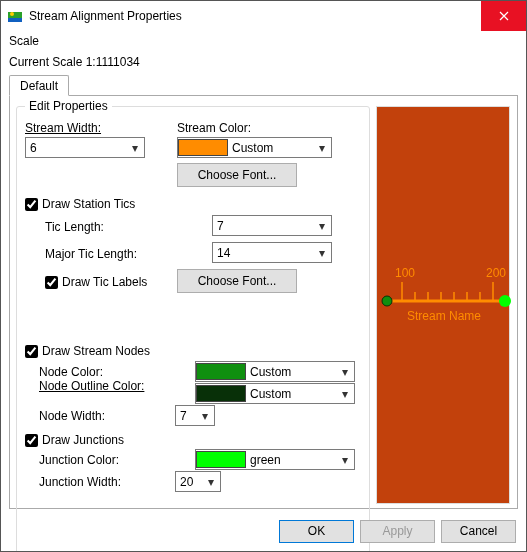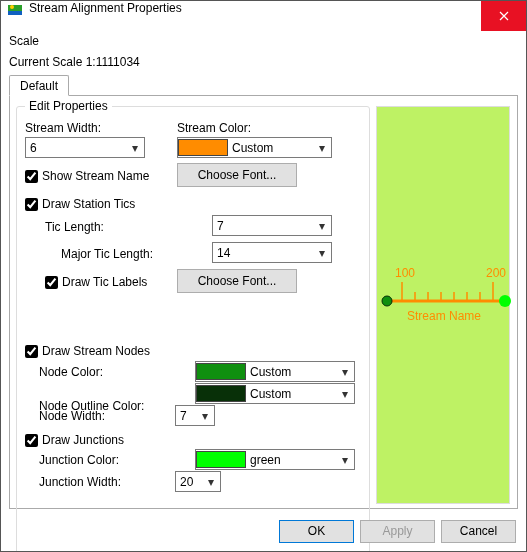--- a/index.html
+++ b/index.html
@@ -1,18 +1,18 @@
 <!DOCTYPE html>
 <html><head>
 <meta charset="utf-8">
 <style>
 * { box-sizing: border-box; font-family: "Segoe UI", Tahoma, sans-serif; font-size: 12px; }
 body { margin: 0; background: #fff; width: 527px; height: 552px; overflow: hidden; border: 1px solid #555; position: relative; }
 
-.titlebar { height: 30px; background: #fff; display: flex; align-items: flex-start; padding-left: 6px; }
+.titlebar { height: 30px; background: #fff; display: flex; align-items: center; padding-left: 6px; }
 .titlebar .icon { width: 16px; height: 16px; margin-right: 6px; }
 .titlebar .title { flex: 1; color: #000; font-size: 12px; }
 .titlebar .close { width: 45px; height: 30px; background: #e81123; display: flex; align-items: center; justify-content: center; }
 .titlebar .close svg { width: 10px; height: 10px; }
 
 .menubar { padding: 3px 8px; color: #000; }
 
 .scale-row { padding: 4px 8px 6px 8px; color: #000; }
 
 .tabstrip { display: flex; padding-left: 8px; }
@@ -32,21 +32,21 @@
 
 .btn { position: absolute; height: 24px; border: 1px solid #adadad; background: #e1e1e1; display: flex; align-items: center; justify-content: center; color: #000; }
 .btn.default { border-color: #0078d7; }
 .btn.disabled { color: #999; }
 
 .chk { position: absolute; display: flex; align-items: center; gap: 4px; color: #000; }
 .chk input { margin: 0; width: 13px; height: 13px; accent-color: #000; }
 
 .swatch { width: 50px; height: 17px; border: 1px solid #444; }
 
-.preview { position: absolute; border: 1px solid #ddd; background: #bef264; }
+.preview { position: absolute; border: 1px solid #ddd; background: #c2410c; }
 
 .bottombar { position: absolute; left: 0; right: 0; bottom: 0; height: 40px; display: flex; justify-content: flex-end; align-items: center; gap: 6px; padding-right: 10px; }
 .bottombar .btn { position: relative; width: 75px; height: 23px; }
 </style>
 </head>
 <body>
 
 <div class="titlebar">
   <span class="icon">
     <svg viewBox="0 0 16 16">
@@ -71,55 +71,51 @@
 
 <div class="tabstrip">
   <div class="tab">Default</div>
 </div>
 
 <div class="tabbody">
 
   <div class="fieldset" style="left:6px; top:10px; width:354px; height:474px;">
     <div class="legend">Edit Properties</div>
 
-    <div class="lbl" style="left:8px; top:14px;">Stream Width:</div>
+    <div class="lbl" style="left:8px; top:14px;text-decoration:underline;">Stream Width:</div>
     <div class="lbl" style="left:160px; top:14px;">Stream Color:</div>
 
     <div class="combo" style="left:8px; top:30px; width:120px;">
       <span class="val">6</span>
       <span class="arrow">▾</span>
     </div>
 
     <div class="combo" style="left:160px; top:30px; width:155px;">
       <span class="swatch" style="background:#ff8c00;"></span>
       <span class="val">Custom</span>
       <span class="arrow">▾</span>
     </div>
 
-    <div class="chk" style="left:8px; top:62px;">
-      <input type="checkbox" checked="" style="">
-      <span>Show Stream Name</span>
-    </div>
 
     <div class="btn" style="left:160px; top:56px; width:120px;">
       <span>Choose Font...</span>
     </div>
 
     <div class="chk" style="left:8px; top:90px;">
       <input type="checkbox" checked="" style="">
       <span>Draw Station Tics</span>
     </div>
 
     <div class="lbl" style="left:28px; top:113px;">Tic Length:</div>
     <div class="combo" style="left:195px; top:108px; width:120px;">
       <span class="val">7</span>
       <span class="arrow">▾</span>
     </div>
 
-    <div class="lbl" style="left:28px; top:140px;margin-left:16px;">Major Tic Length:</div>
+    <div class="lbl" style="left:28px; top:140px;">Major Tic Length:</div>
     <div class="combo" style="left:195px; top:135px; width:120px;">
       <span class="val">14</span>
       <span class="arrow">▾</span>
     </div>
 
     <div class="chk" style="left:28px; top:168px;">
       <input type="checkbox" checked="" style="">
       <span>Draw Tic Labels</span>
     </div>
 
@@ -132,21 +128,21 @@
       <span>Draw Stream Nodes</span>
     </div>
 
     <div class="lbl" style="left:22px; top:258px;">Node Color:</div>
     <div class="combo" style="left:178px; top:254px; width:160px;">
       <span class="swatch" style="background:#0f8f0f;"></span>
       <span class="val">Custom</span>
       <span class="arrow">▾</span>
     </div>
 
-    <div class="lbl" style="left:22px; top:292px;">Node Outline Color:</div>
+    <div class="lbl" style="left:22px; top:272px;text-decoration:underline;">Node Outline Color:</div>
     <div class="combo" style="left:178px; top:276px; width:160px;">
       <span class="swatch" style="background:#083008;"></span>
       <span class="val">Custom</span>
       <span class="arrow">▾</span>
     </div>
 
     <div class="lbl" style="left:22px; top:302px;">Node Width:</div>
     <div class="combo narrow" style="left:158px; top:298px;">
       <span class="val">7</span>
       <span class="arrow">▾</span>

